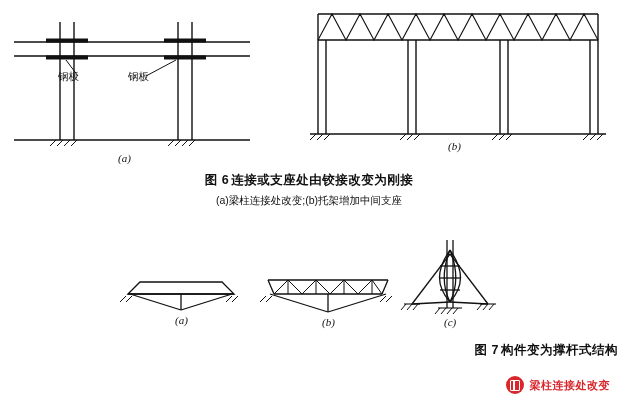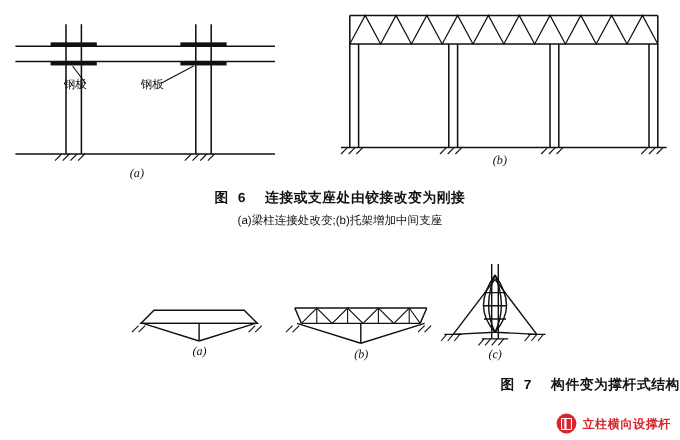--- a/index.html
+++ b/index.html
@@ -39,25 +39,25 @@
   }
   .cap-main {
     text-align: center;
     font-size: 12.5px;
     font-weight: bold;
     color: #111;
     letter-spacing: 0.5px;
     white-space: nowrap;
   }
   .cap-main .cap-num {
-    font-family: Liberation Mono, monospace;
+    font-family: Liberation Sans, sans-serif;
     font-weight: bold;
   }
   .cap-main .cap-title {
-    margin-left: 17px;
+    margin-left: 2px;
   }
   .cap-sub {
     text-align: center;
     font-size: 10.5px;
     color: #111;
     margin-top: 5px;
     white-space: nowrap;
   }
   .cn-label {
     position: absolute;
@@ -296,16 +296,16 @@
       <span class="sublabel" style="left:444px; top:84px;">(c)</span>
     </div>
 
     <div class="cap-main" style="margin-top:10px;text-align:right;">
       <span class="cap-num">图 7</span><span class="cap-title">构件变为撑杆式结构</span>
     </div>
   </div>
 
   <div class="watermark">
     <span class="wm-logo"></span>
-    <span class="wm-text">立柱横向设撑杆</span>
+    <span class="wm-text">梁柱连接处改变</span>
   </div>
 
 </div>
 
 </body></html>

